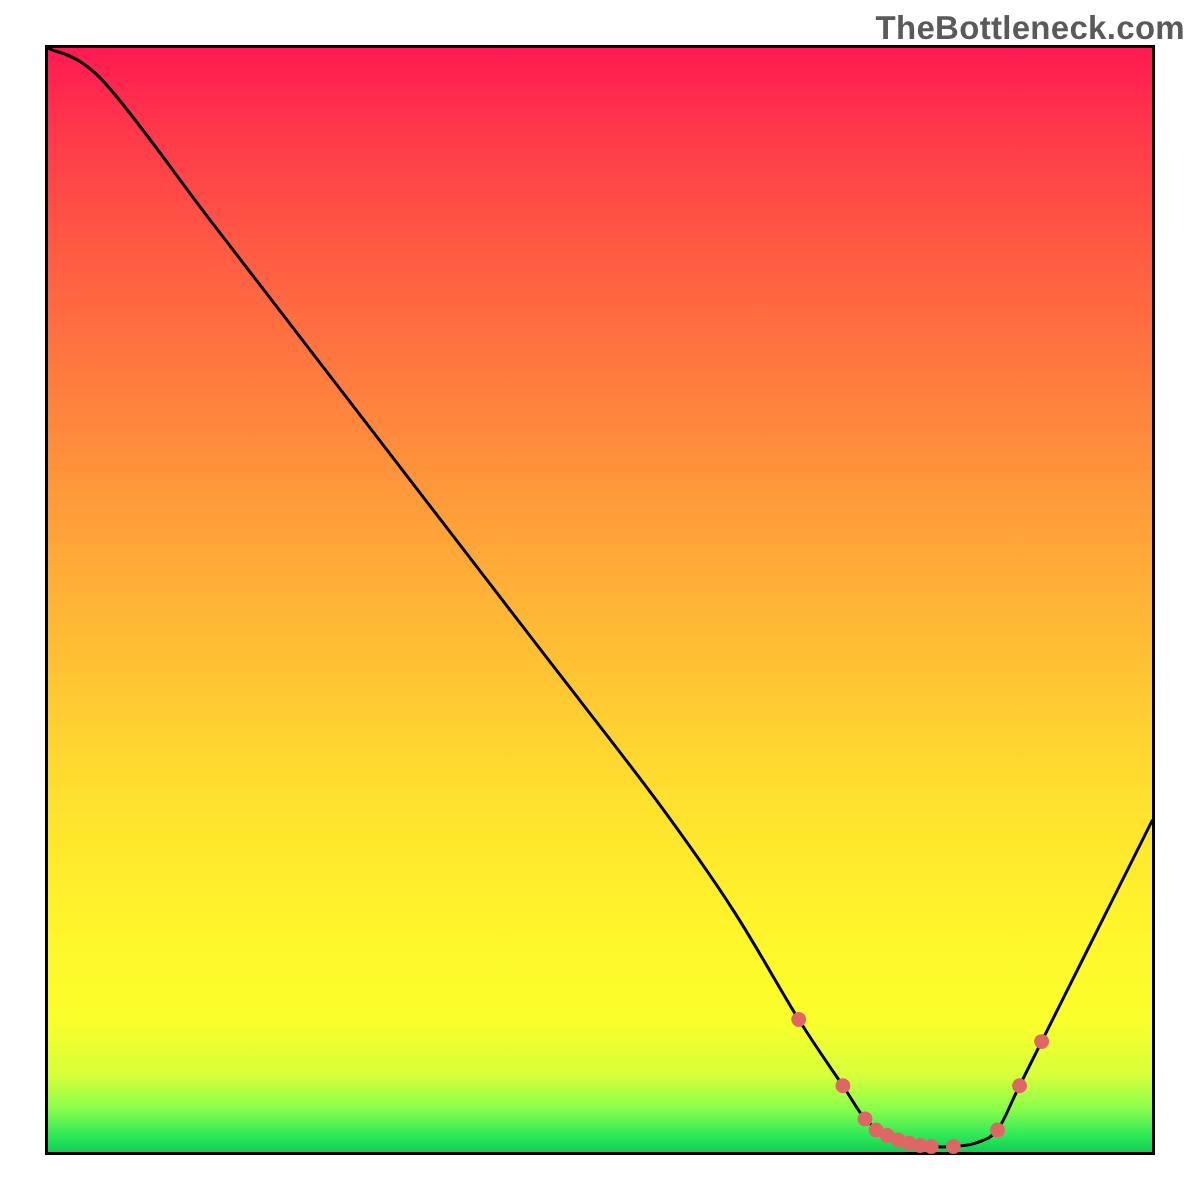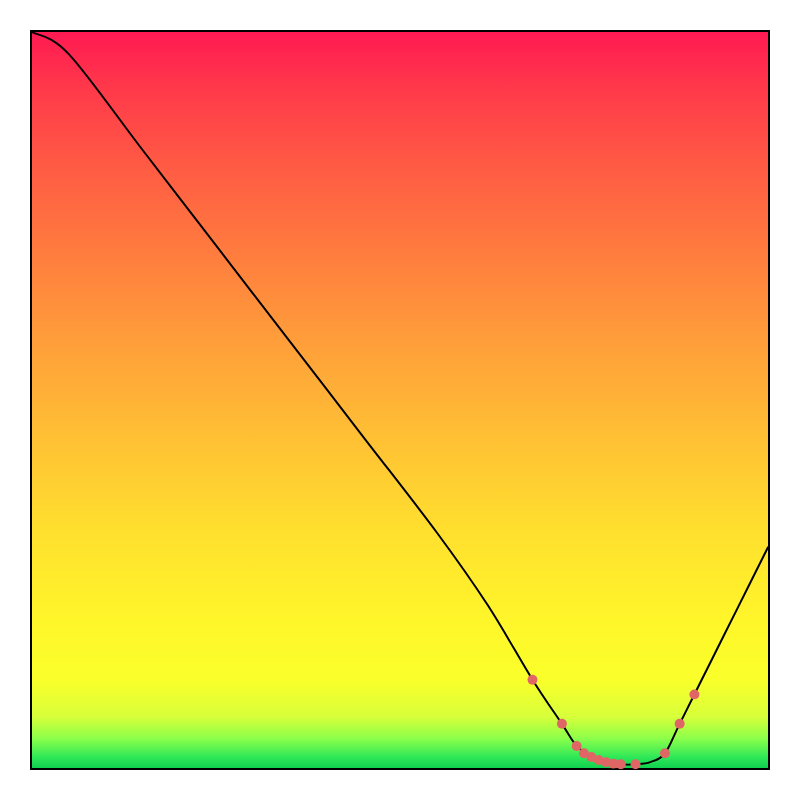--- a/index.html
+++ b/index.html
@@ -62,20 +62,21 @@
     top: 0;
     width: 100%;
     height: 100%;
     overflow: visible;
   }
 </style>
 </head>
 <body>
 
 <div class="chart-container">
+  <div class="watermark">TheBottleneck.com</div>
 
   <div class="plot-frame">
     <div class="gradient-bg"></div>
     <svg class="curve" viewBox="0 0 740 740" preserveAspectRatio="none">
       <path fill="none" stroke="#000" stroke-width="2" stroke-linecap="round" d="M 0.0 0.0 C 6.2 3.7, 18.5 2.5, 37.0 22.2 C 55.5 41.9, 86.3 86.3, 111.0 118.4 C 135.7 150.5, 160.3 182.5, 185.0 214.6 C 209.7 246.7, 234.3 278.7, 259.0 310.8 C 283.7 342.9, 308.3 374.9, 333.0 407.0 C 357.7 439.1, 386.0 474.8, 407.0 503.2 C 428.0 531.6, 442.8 552.5, 458.8 577.2 C 474.8 601.9, 490.9 631.5, 503.2 651.2 C 515.5 670.9, 525.4 684.5, 532.8 695.6 C 540.2 706.7, 542.7 712.3, 547.6 717.8 C 552.5 723.3, 557.5 726.2, 562.4 728.9 C 567.3 731.6, 572.3 732.8, 577.2 734.1 C 582.1 735.3, 587.1 735.9, 592.0 736.3 C 596.9 736.7, 601.9 736.7, 606.8 736.3 C 611.7 735.9, 616.7 735.9, 621.6 734.1 C 626.5 732.2, 631.5 731.6, 636.4 725.2 C 641.3 718.8, 643.8 710.4, 651.2 695.6 C 658.6 680.8, 670.9 656.1, 680.8 636.4 C 690.7 616.7, 700.5 596.9, 710.4 577.2 C 720.3 557.5, 735.1 527.9, 740.0 518.0" id="curve-path"></path>
       <g id="markers-group">
           <circle cx="503.2" cy="651.2" r="5" fill="#e06666"></circle>
           <circle cx="532.8" cy="695.6" r="5" fill="#e06666"></circle>
           <circle cx="547.6" cy="717.8" r="5" fill="#e06666"></circle>
           <circle cx="555.0" cy="725.2" r="5" fill="#e06666"></circle>

